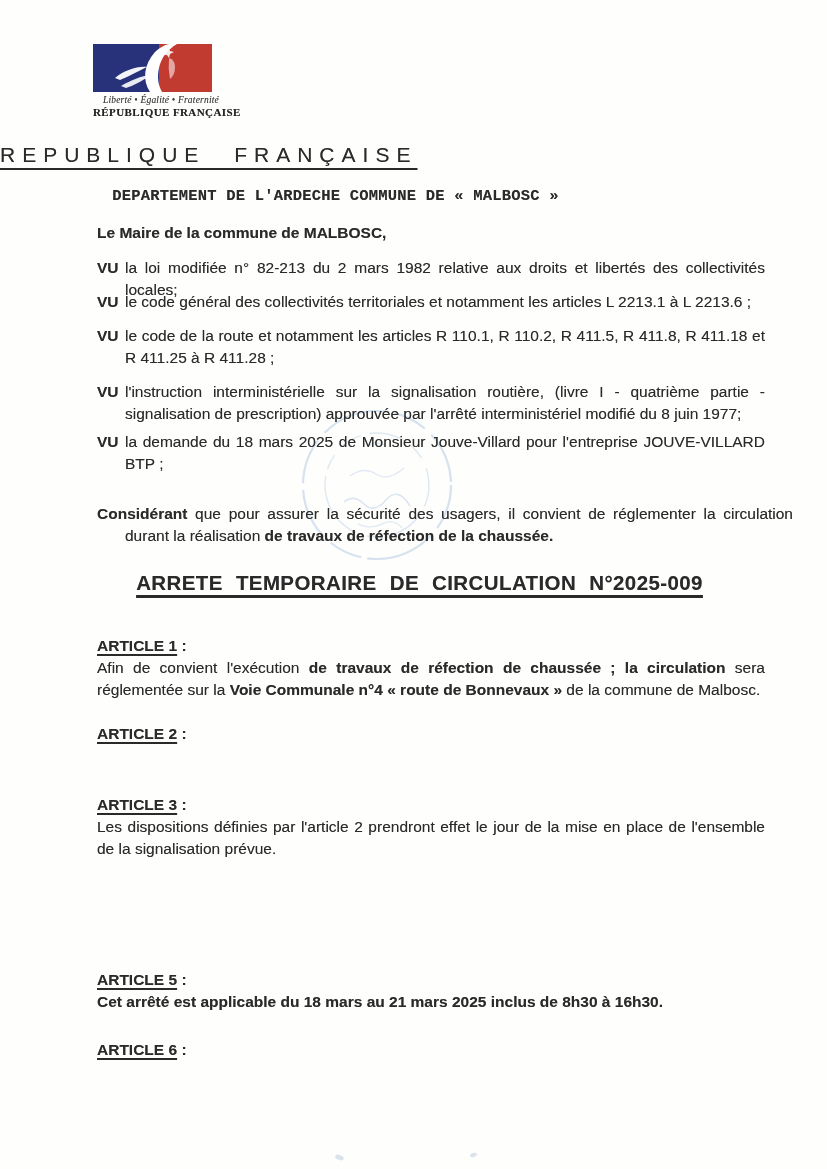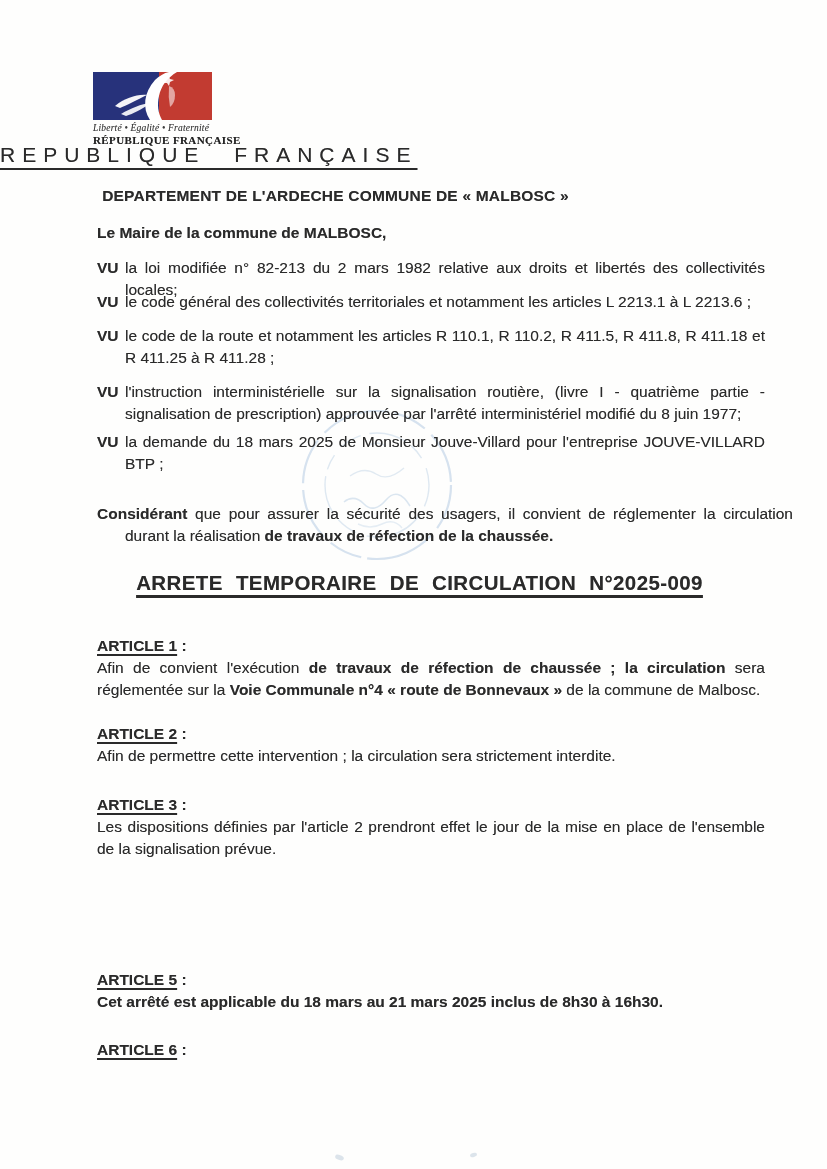--- a/index.html
+++ b/index.html
@@ -9,21 +9,21 @@
     background:#fefefdff;
     overflow:hidden;
     font-family:"Liberation Sans","DejaVu Sans",sans-serif;
     color:#2a2a2a;
     text-shadow:0 0 0.3px rgba(45,45,45,0.45);
   }
   .txt{font-size:15.5px;line-height:22px;}
   b{font-weight:700;}
 
   
-  .logo{position:absolute;left:93px;top:72px;width:126px;}
+  .logo{position:absolute;left:93px;top:44px;width:126px;text-align:right;}
   .logo svg{display:block;}
   .logo-motto{
     margin-top:3px;
     font-family:"Liberation Serif","DejaVu Serif",serif;
     font-style:italic;font-size:9.5px;color:#3c3c3c;
     letter-spacing:0.2px;white-space:nowrap;
   }
   .logo-republic{
     margin-top:1px;
     font-family:"Liberation Serif","DejaVu Serif",serif;
@@ -32,21 +32,21 @@
   }
 
   
   .doc-title{
     position:absolute;top:143px;left:0;width:827px;text-align:left;
     font-weight:400;font-size:21px;letter-spacing:7px;word-spacing:16px;
   }
   .doc-title span{text-decoration:underline;text-decoration-thickness:2px;text-underline-offset:6px;}
   .doc-subtitle{
     position:absolute;top:187px;left:0;width:671px;text-align:center;
-    font-weight:700;font-size:15.5px;letter-spacing:0.2px;
+    font-weight:700;font-size:15.5px;letter-spacing:0.2px;font-family:Liberation Mono, monospace;
   }
 
   
   .flow{position:absolute;left:97px;width:668px;}
   .intro{top:222px;font-weight:700;}
   .vu-row{display:flex;}
   .vu-label{flex:0 0 28px;font-weight:700;}
   .vu-text{flex:1;text-align:justify;}
   #vu1{top:257px;} #vu2{top:291px;} #vu3{top:325px;} #vu4{top:381px;} #vu5{top:431px;}
   .considerant{top:503px;text-align:justify;padding-left:28px;text-indent:-28px;}
@@ -142,21 +142,20 @@
       <div class="article-heading">
         <span class="hd">ARTICLE 1</span><span class="colon"> :</span>
       </div>
       <div class="article-body"><span>Afin de convient l'exécution </span><b>de travaux de réfection de chaussée ; la circulation</b><span> sera réglementée sur la </span><b>Voie Communale n°4 « route de Bonnevaux »</b><span> de la commune de Malbosc.</span></div>
     </div>
 
     <div class="article" id="a2">
       <div class="article-heading">
         <span class="hd">ARTICLE 2</span><span class="colon"> :</span>
       </div>
-      <div class="article-body"><span>Afin de permettre cette intervention ; la circulation sera strictement interdite.</span></div>
     </div>
 
     <div class="article" id="a3">
       <div class="article-heading">
         <span class="hd">ARTICLE 3</span><span class="colon"> :</span>
       </div>
       <div class="article-body"><span>Les dispositions définies par l'article 2 prendront effet le jour de la mise en place de l'ensemble de la signalisation prévue.</span></div>
     </div>
 
     <div class="article" id="a4">

